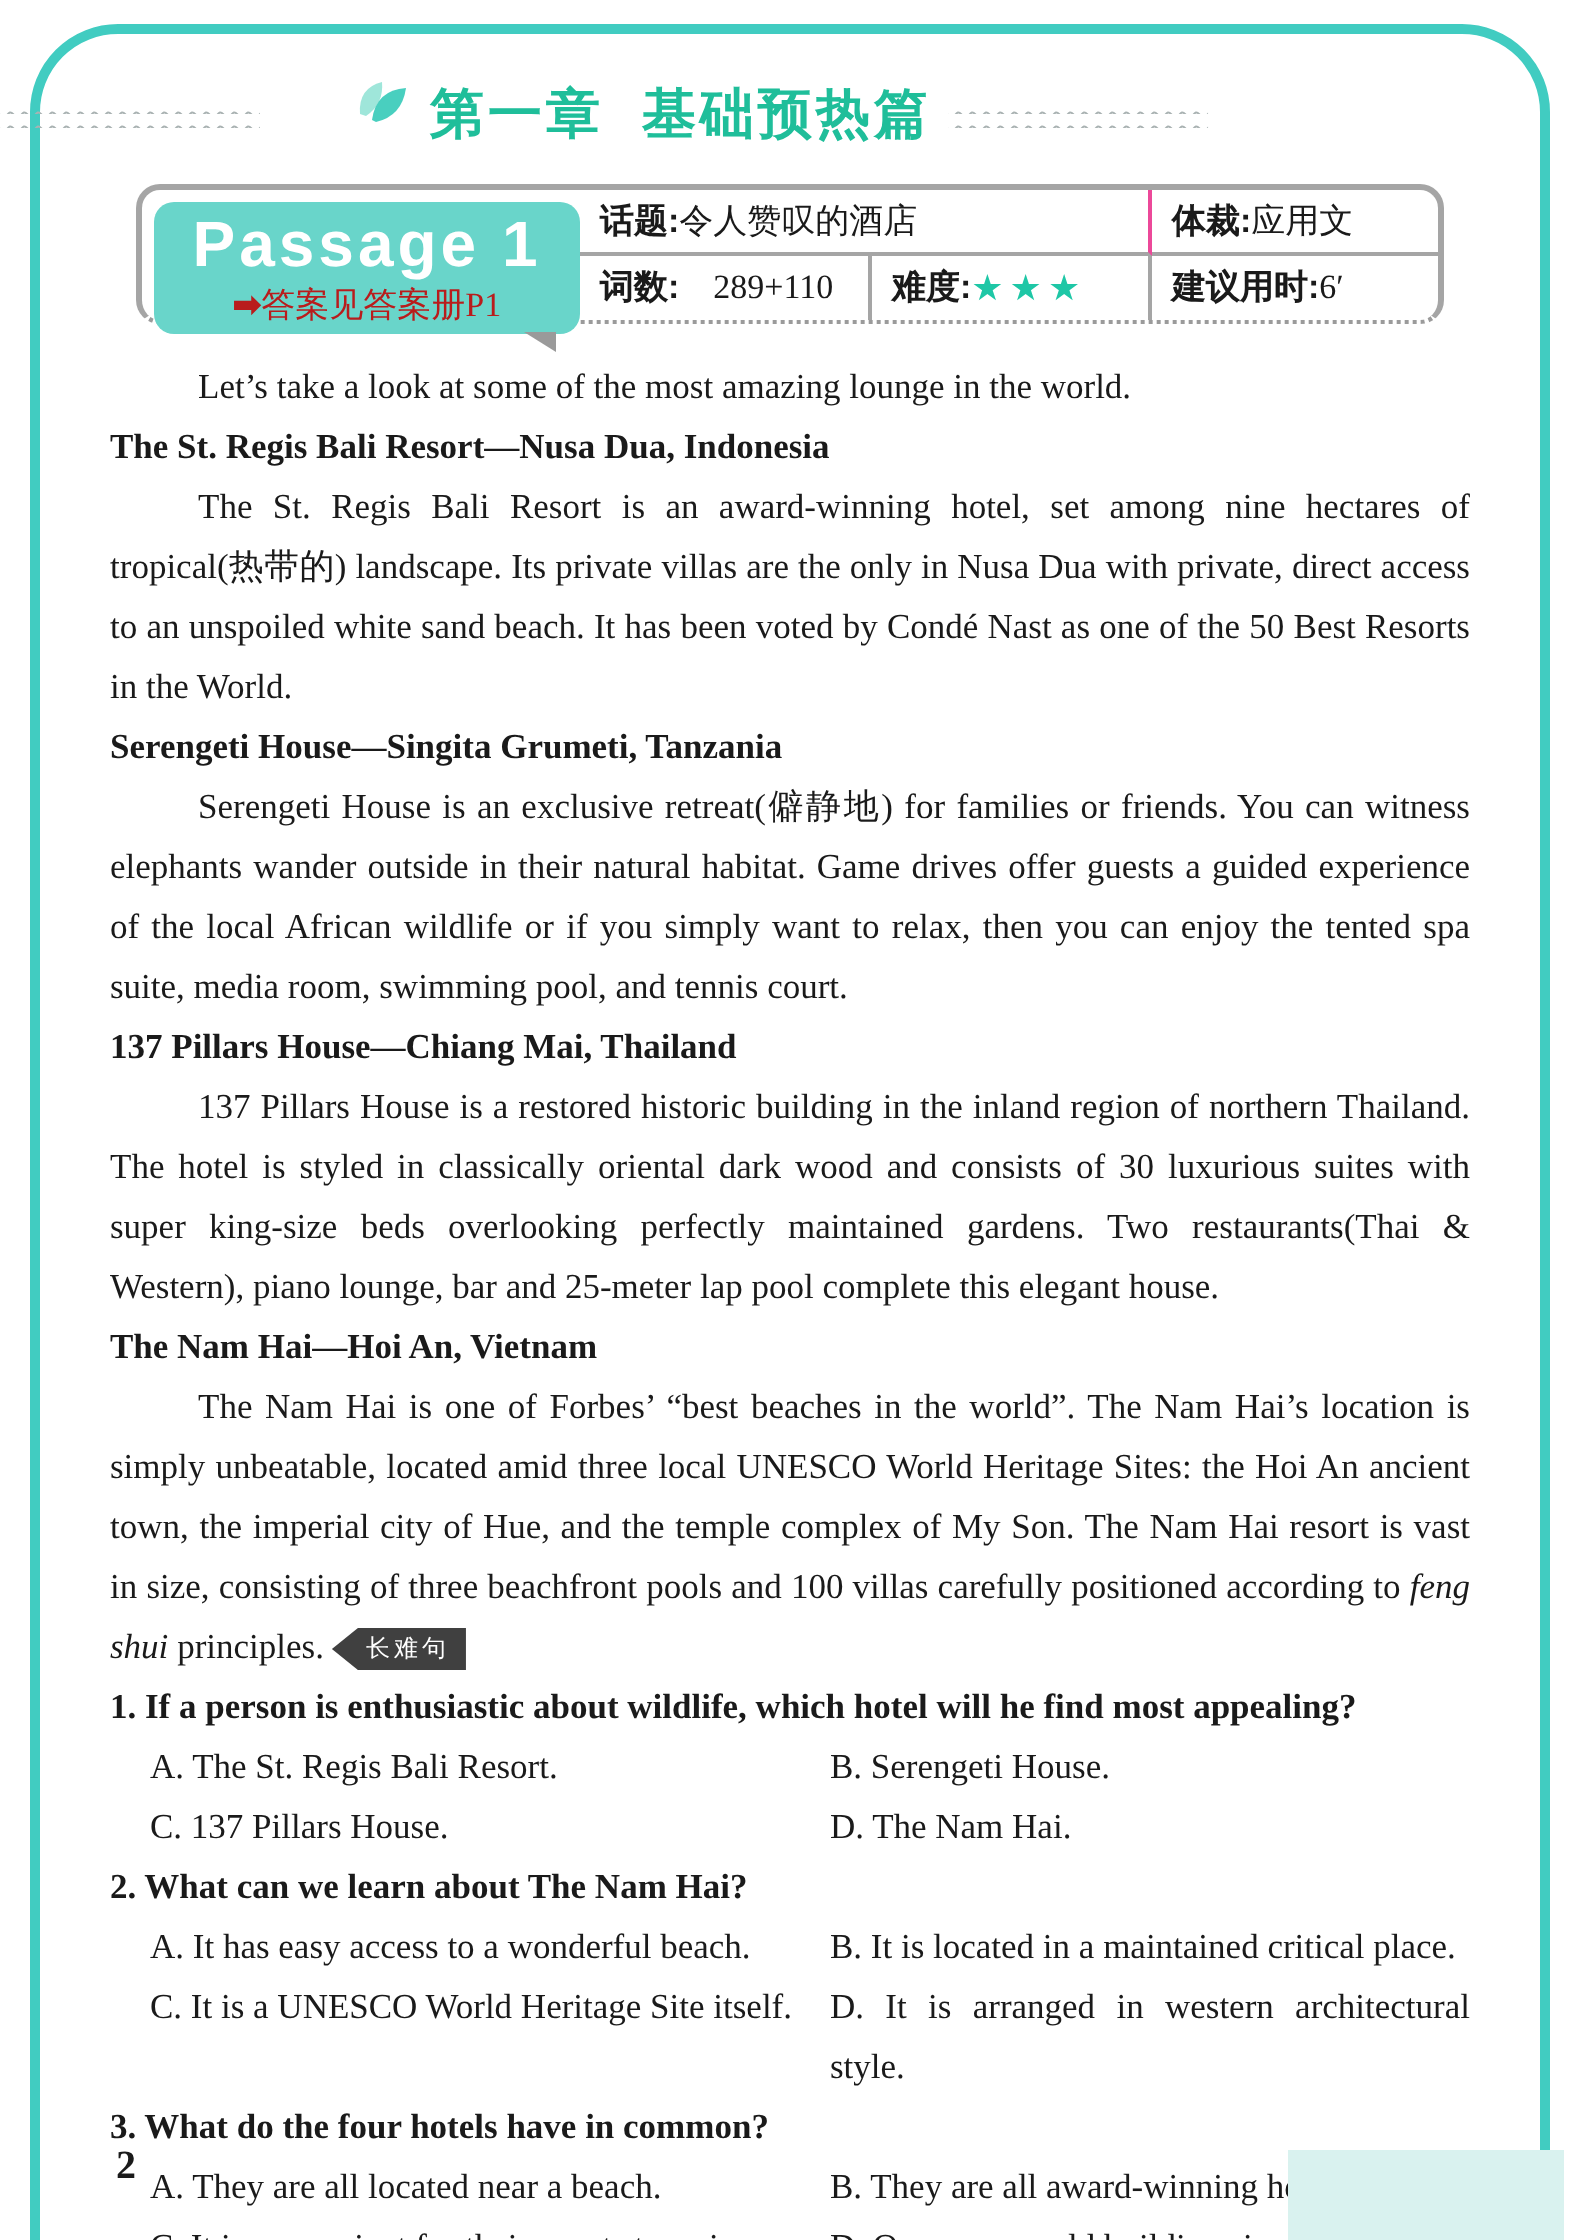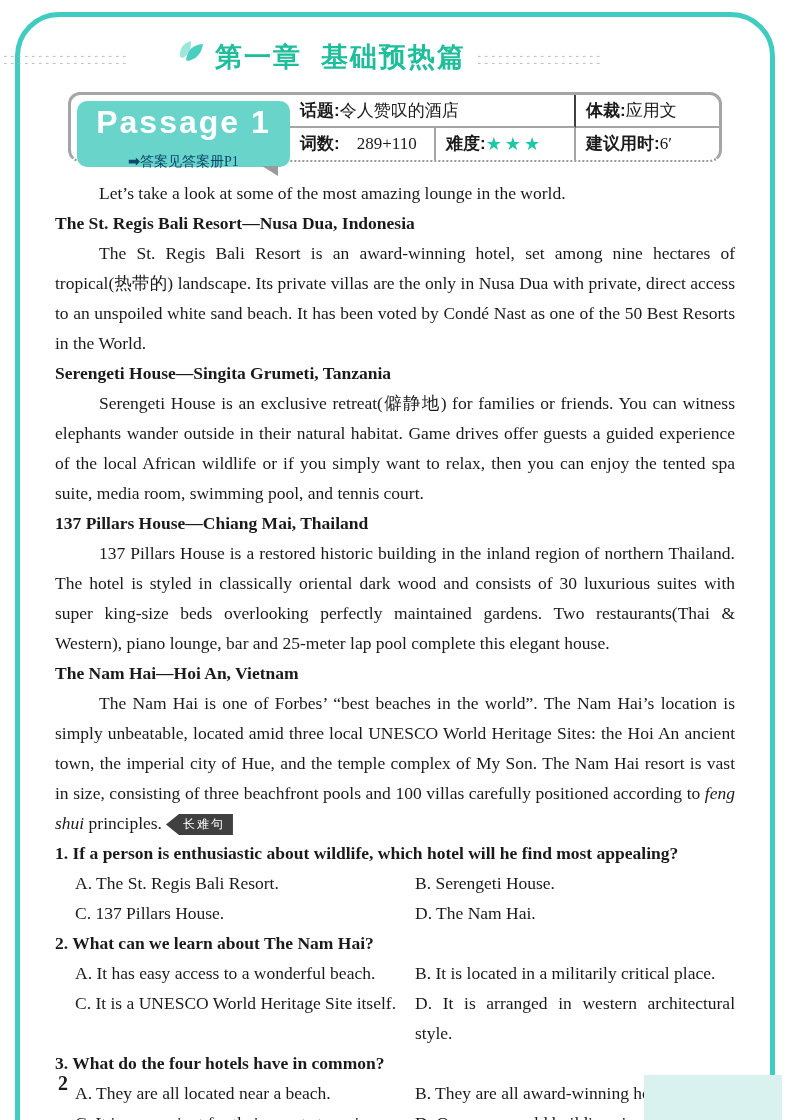--- a/index.html
+++ b/index.html
@@ -22,35 +22,35 @@
   .chapter-title { color:#1fbe9a; font-family:"Liberation Sans", sans-serif;
                    font-weight:bold; font-size:27px; letter-spacing:2px; white-space:pre; }
 
   
   .info-table { position:absolute; left:68px; top:92px; width:654px; height:70px;
                 border:3px solid #a5a5a5; border-bottom:2px dotted #9b9b9b;
                 border-radius:12px; display:grid;
                 grid-template-columns:219px 146px 140px 1fr; grid-template-rows:1fr 1fr;
                 font-size:17px; background:#fff; }
   .info-cell { display:flex; align-items:center; padding:2px 10px; white-space:nowrap; }
-  .cell-topic { grid-column:2/4; grid-row:1; border-bottom:2px solid #a5a5a5; border-right:2px solid #404040; }
+  .cell-topic { grid-column:2/4; grid-row:1; border-bottom:2px solid #a5a5a5; border-right:2px solid #ec4899; }
   .cell-genre { grid-column:4; grid-row:1; border-bottom:2px solid #a5a5a5; }
   .cell-words { grid-column:2; grid-row:2; border-right:2px solid #a5a5a5;gap:17px; }
   .cell-diff  { grid-column:3; grid-row:2; border-right:2px solid #a5a5a5; }
   .cell-time  { grid-column:4; grid-row:2; }
   .info-label { font-weight:bold; font-family:"Liberation Sans", sans-serif; }
   .stars { color:#1ec7a6; letter-spacing:3px; font-size:18px; }
 
   .passage-badge { position:absolute; left:6px; top:6px; width:213px; height:66px;
                    background:#69d5ca; border-radius:10px; text-align:center; z-index:2; }
   .badge-fold { position:absolute; right:12px; bottom:-9px; width:16px; height:10px;
                 background:#9a9a9a; clip-path:polygon(0 0, 100% 0, 100% 100%); }
   .badge-title { color:#fff; font-family:"Liberation Sans", sans-serif; font-weight:bold;
                  font-size:32px; letter-spacing:2px; margin-top:3px; }
-  .badge-sub { color:#0c4a6e; font-size:14px; margin-top:12px; }
+  .badge-sub { color:#b91c1c; font-size:17px; margin-top:0; }
   .badge-sub .arrow { font-weight:bold; }
 
   
   .content { position:absolute; left:55px; right:55px; top:178px;
              font-size:17.5px; line-height:30px; text-align:justify; }
   .content p { text-indent:44px; }
   .content h3 { font-size:17.5px; line-height:30px; font-weight:bold; }
   .italic { font-style:italic; }
   .tag-longsentence { display:inline-block; margin-left:4px; background:#404040; color:#fff;
                       font-size:12px; line-height:21px; padding:0 8px 0 17px; text-indent:0;
@@ -140,21 +140,21 @@
       <span class="opt">B. Serengeti House.</span>
       <span class="opt">C. 137 Pillars House.</span>
       <span class="opt">D. The Nam Hai.</span>
     </div>
   </div>
 
   <div class="question">
     <div class="stem">2. What can we learn about The Nam Hai?</div>
     <div class="opts">
       <span class="opt">A. It has easy access to a wonderful beach.</span>
-      <span class="opt">B. It is located in a militarily critical place.</span>
+      <span class="opt">B. It is located in a maintained critical place.</span>
       <span class="opt">C. It is a UNESCO World Heritage Site itself.</span>
       <span class="opt">D. It is arranged in western architectural style.</span>
     </div>
   </div>
 
   <div class="question">
     <div class="stem">3. What do the four hotels have in common?</div>
     <div class="opts">
       <span class="opt">A. They are all located near a beach.</span>
       <span class="opt">B. They are all award-winning hotels.</span>

